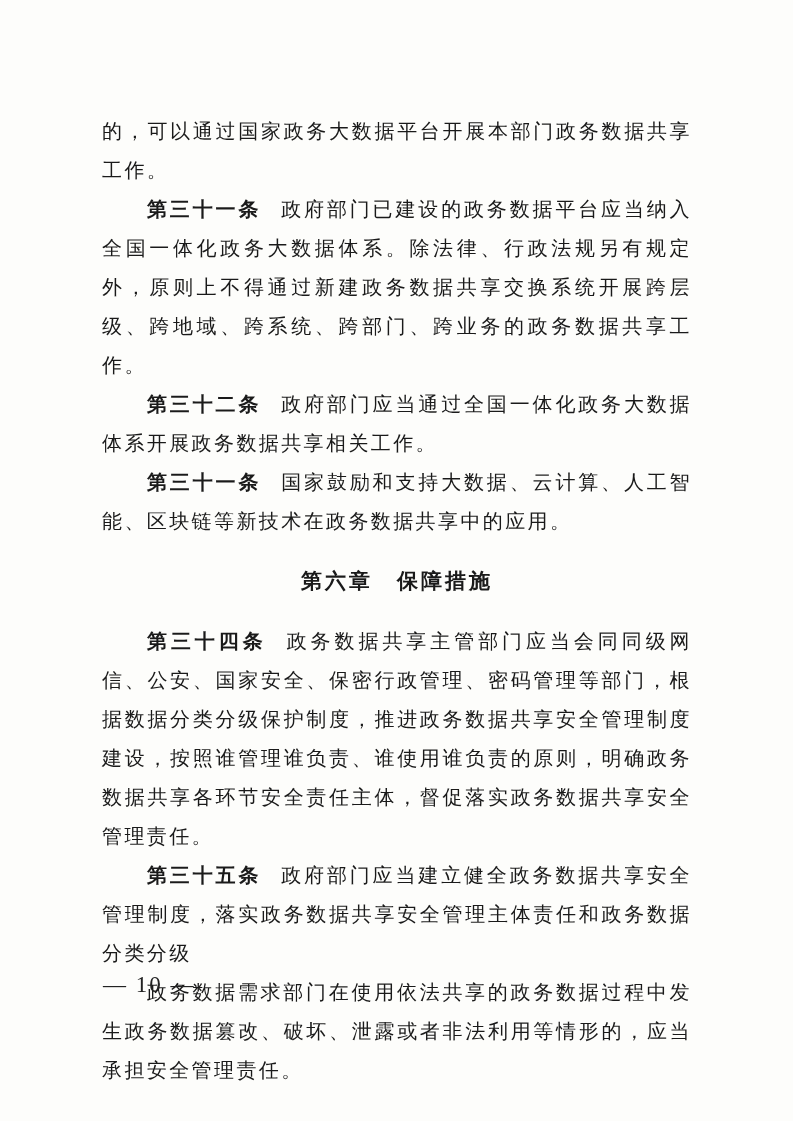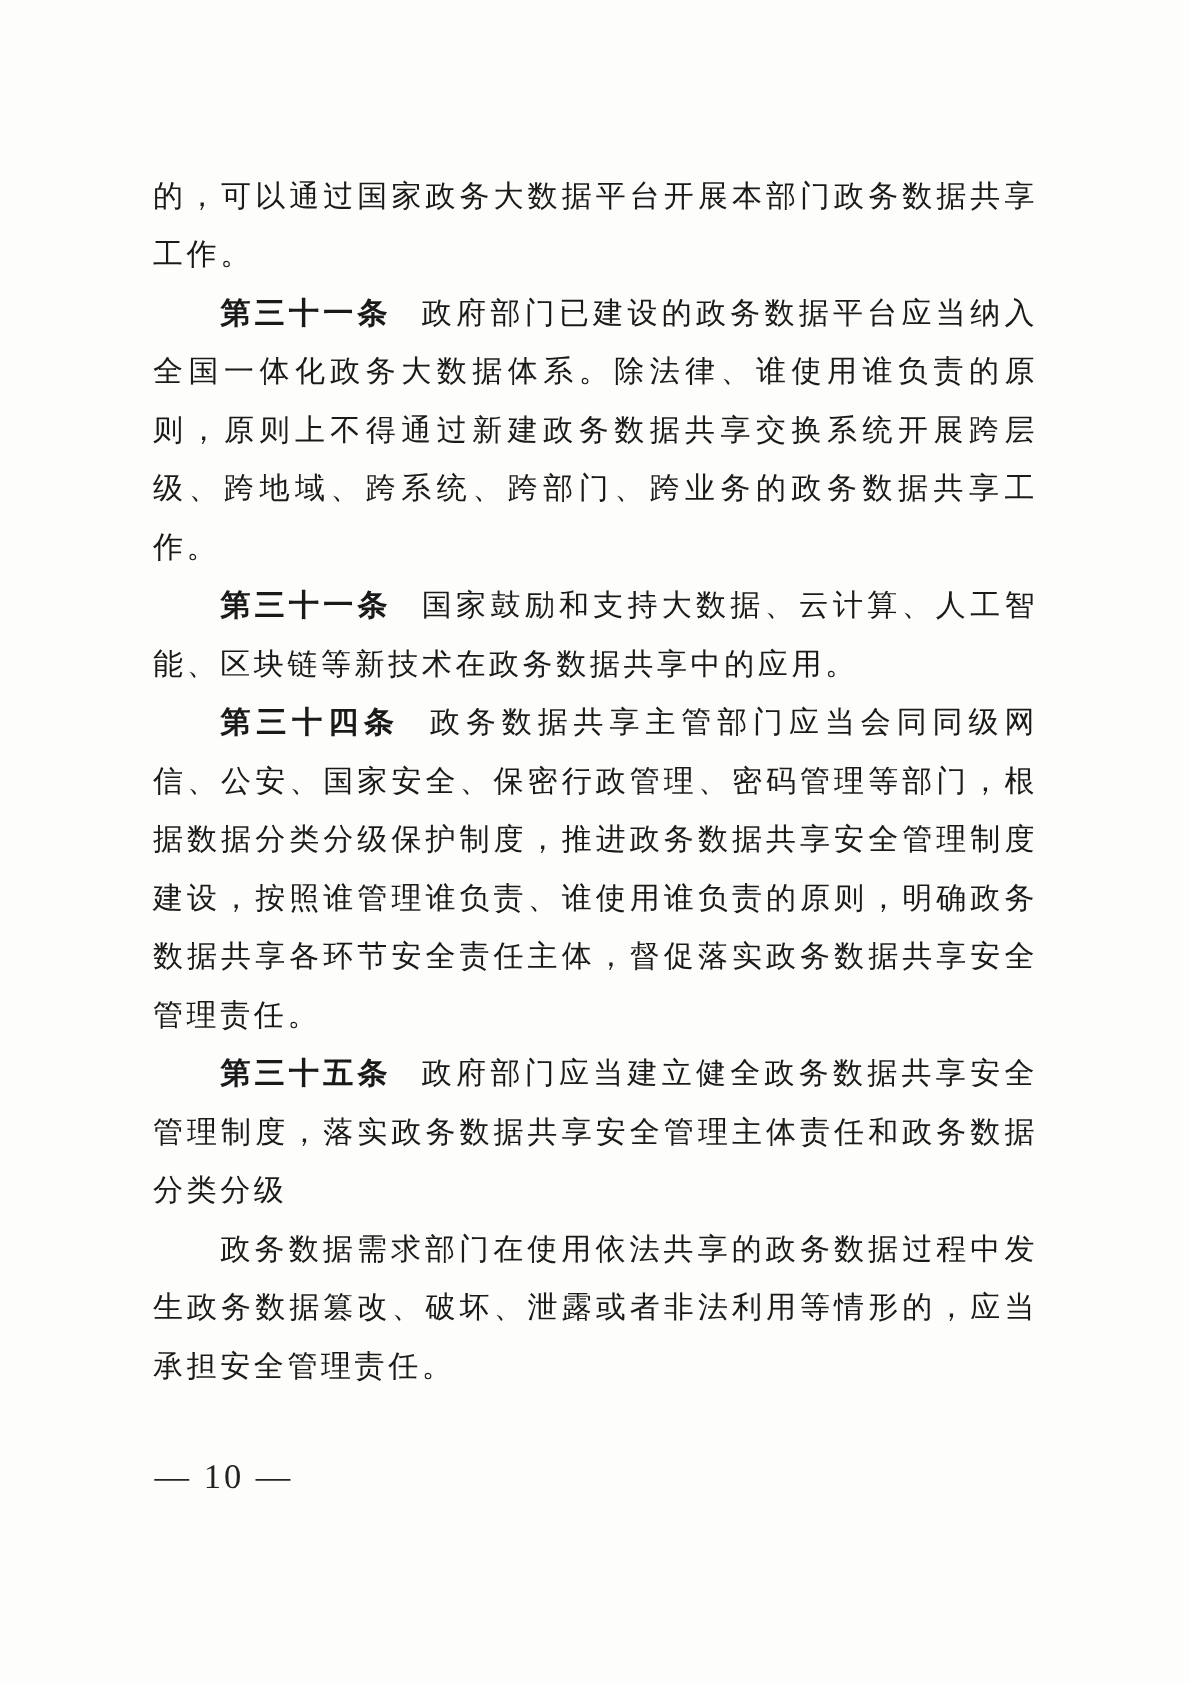--- a/index.html
+++ b/index.html
@@ -61,28 +61,32 @@
 
 <div class="sheet">
 
   <div class="text-block">
 
     <p class="para">
       <span>的，可以通过国家政务大数据平台开展本部门政务数据共享工作。</span>
     </p>
 
     <p class="para indent">
-      <span class="article-label">第三十一条</span><span>政府部门已建设的政务数据平台应当纳入全国一体化政务大数据体系。除法律、谁使用谁负责的原则，原则上不得通过新建政务数据共享交换系统开展跨层级、跨地域、跨系统、跨部门、跨业务的政务数据共享工作。</span>
+      <span class="article-label">第三十一条</span><span>政府部门已建设的政务数据平台应当纳入全国一体化政务大数据体系。除法律、行政法规另有规定外，原则上不得通过新建政务数据共享交换系统开展跨层级、跨地域、跨系统、跨部门、跨业务的政务数据共享工作。</span>
     </p>
 
+    <p class="para indent">
+      <span class="article-label">第三十二条</span><span>政府部门应当通过全国一体化政务大数据体系开展政务数据共享相关工作。</span>
+    </p>
 
     <p class="para indent">
       <span class="article-label">第三十一条</span><span>国家鼓励和支持大数据、云计算、人工智能、区块链等新技术在政务数据共享中的应用。</span>
     </p>
 
+    <h2 class="chapter">第六章　保障措施</h2>
 
     <p class="para indent">
       <span class="article-label">第三十四条</span><span>政务数据共享主管部门应当会同同级网信、公安、国家安全、保密行政管理、密码管理等部门，根据数据分类分级保护制度，推进政务数据共享安全管理制度建设，按照谁管理谁负责、谁使用谁负责的原则，明确政务数据共享各环节安全责任主体，督促落实政务数据共享安全管理责任。</span>
     </p>
 
     <p class="para indent">
       <span class="article-label">第三十五条</span><span>政府部门应当建立健全政务数据共享安全管理制度，落实政务数据共享安全管理主体责任和政务数据分类分级</span>
     </p>
 
     <p class="para indent">

